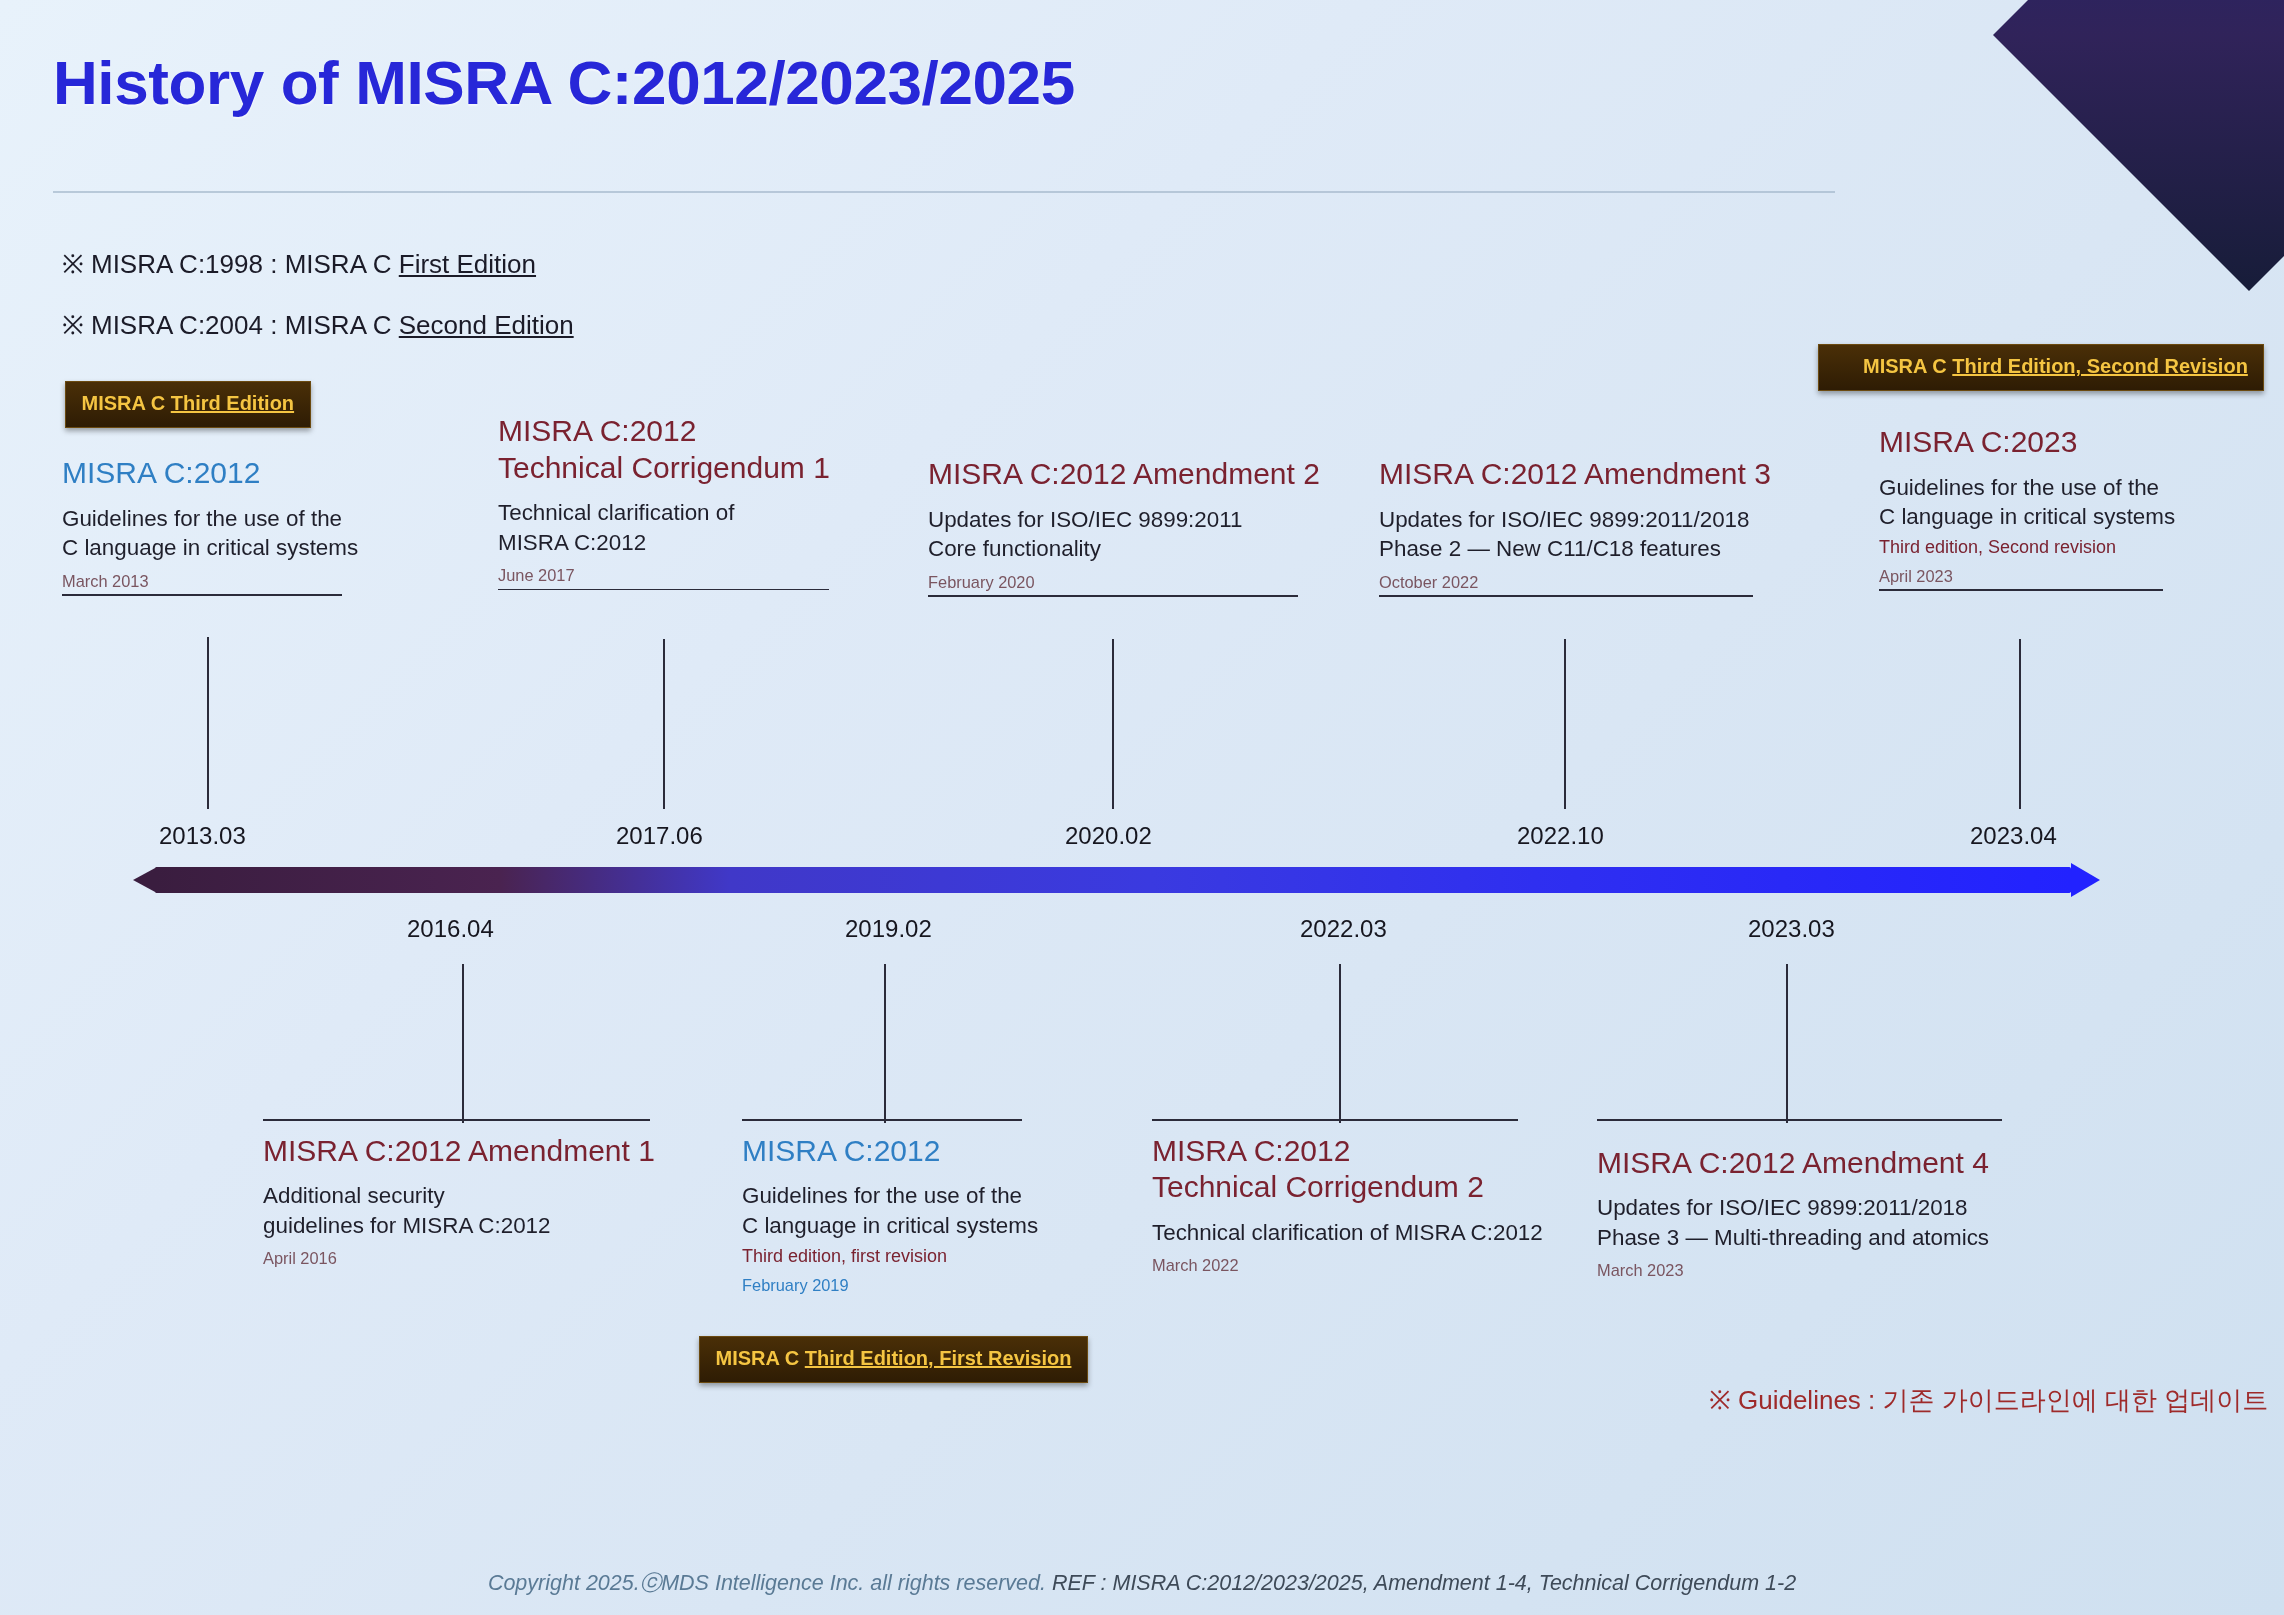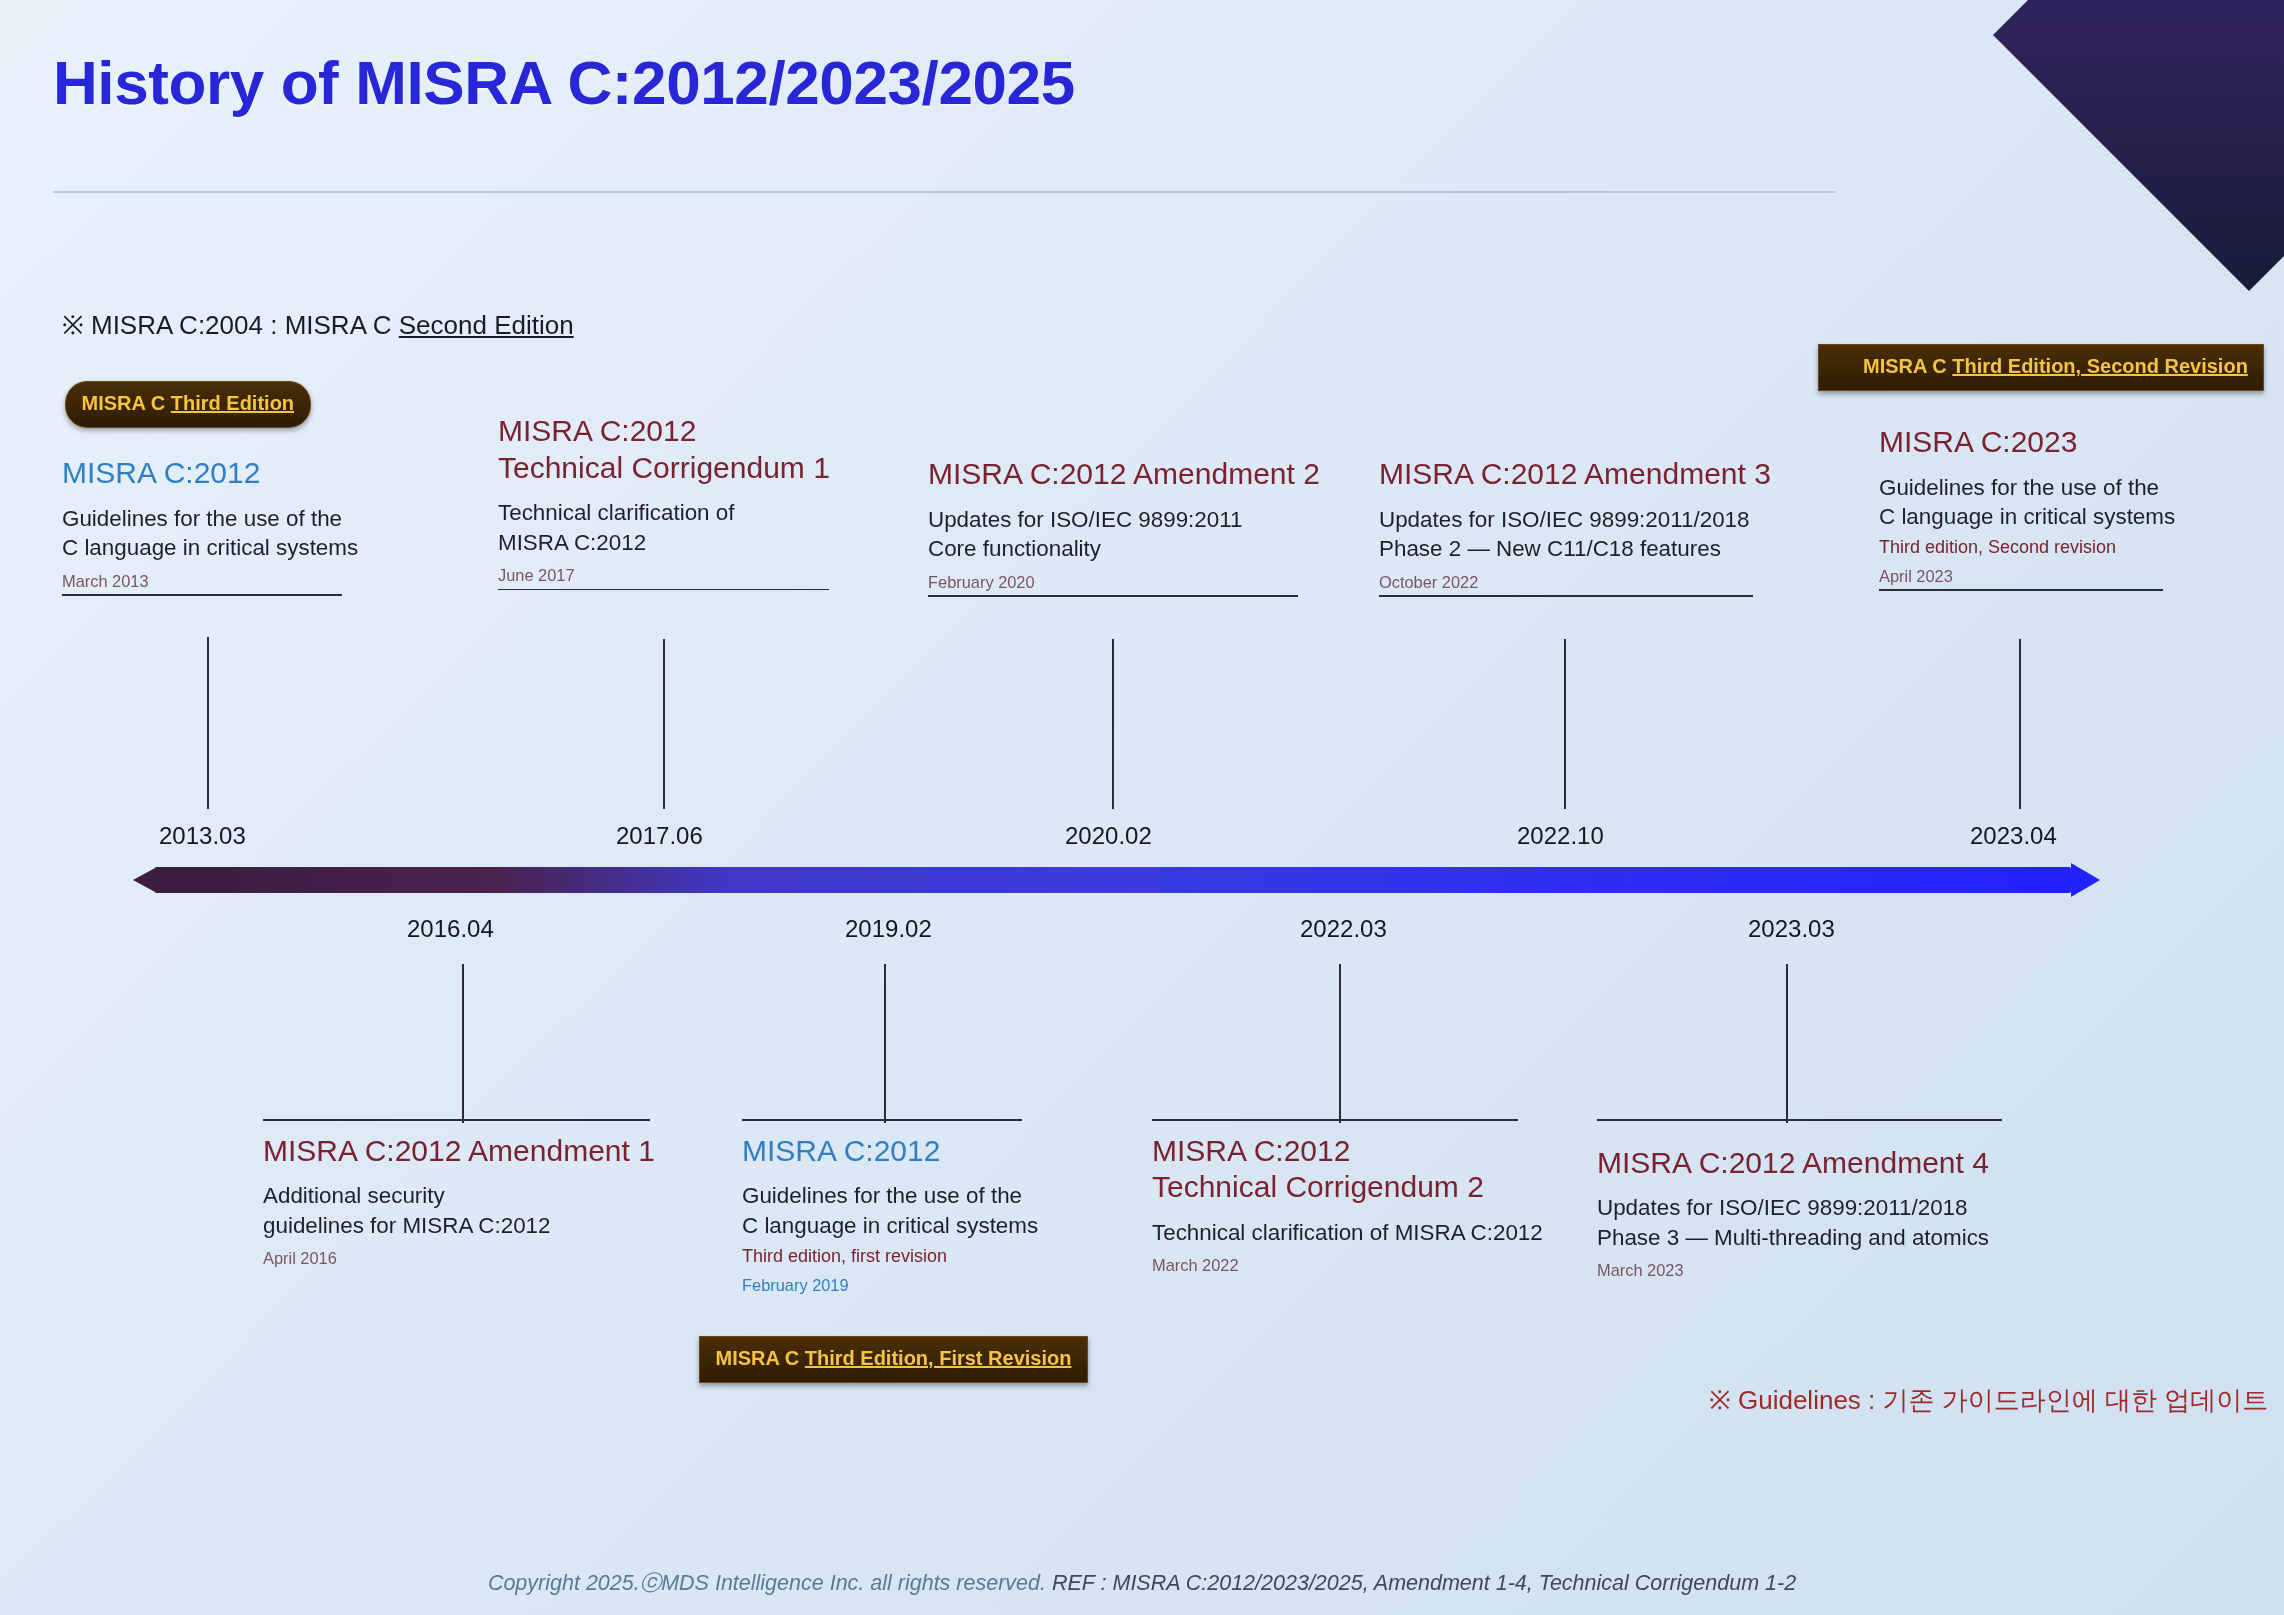--- a/index.html
+++ b/index.html
@@ -169,25 +169,28 @@
 </head>
 <body>
 
 <div class="slide">
 
   <div class="corner-ribbon"></div>
 
   <div class="title">History of MISRA C:2012/2023/2025</div>
   <div class="title-rule"></div>
 
+  <div class="note-line" style="left:62px; top:245px;">
+    <span>※ MISRA C:1998 : MISRA C </span><span class="ul">First Edition</span>
+  </div>
   <div class="note-line" style="left:62px; top:306px;">
     <span>※ MISRA C:2004 : MISRA C </span><span class="ul">Second Edition</span>
   </div>
 
-  <div class="badge" style="left:65px; top:381px;border-radius:22px;">
+  <div class="badge" style="left:65px; top:381px;">
     <span>MISRA C </span><span class="ul">Third Edition</span>
   </div>
   <div class="badge" style="left:1818px; top:344px;padding-left:44px;">
     <span>MISRA C </span><span class="ul">Third Edition, Second Revision</span>
   </div>
   <div class="badge" style="left:699px; top:1336px;">
     <span>MISRA C </span><span class="ul">Third Edition, First Revision</span>
   </div>
 
   <div class="event" style="left:62px; top:455px; width:280px;">

